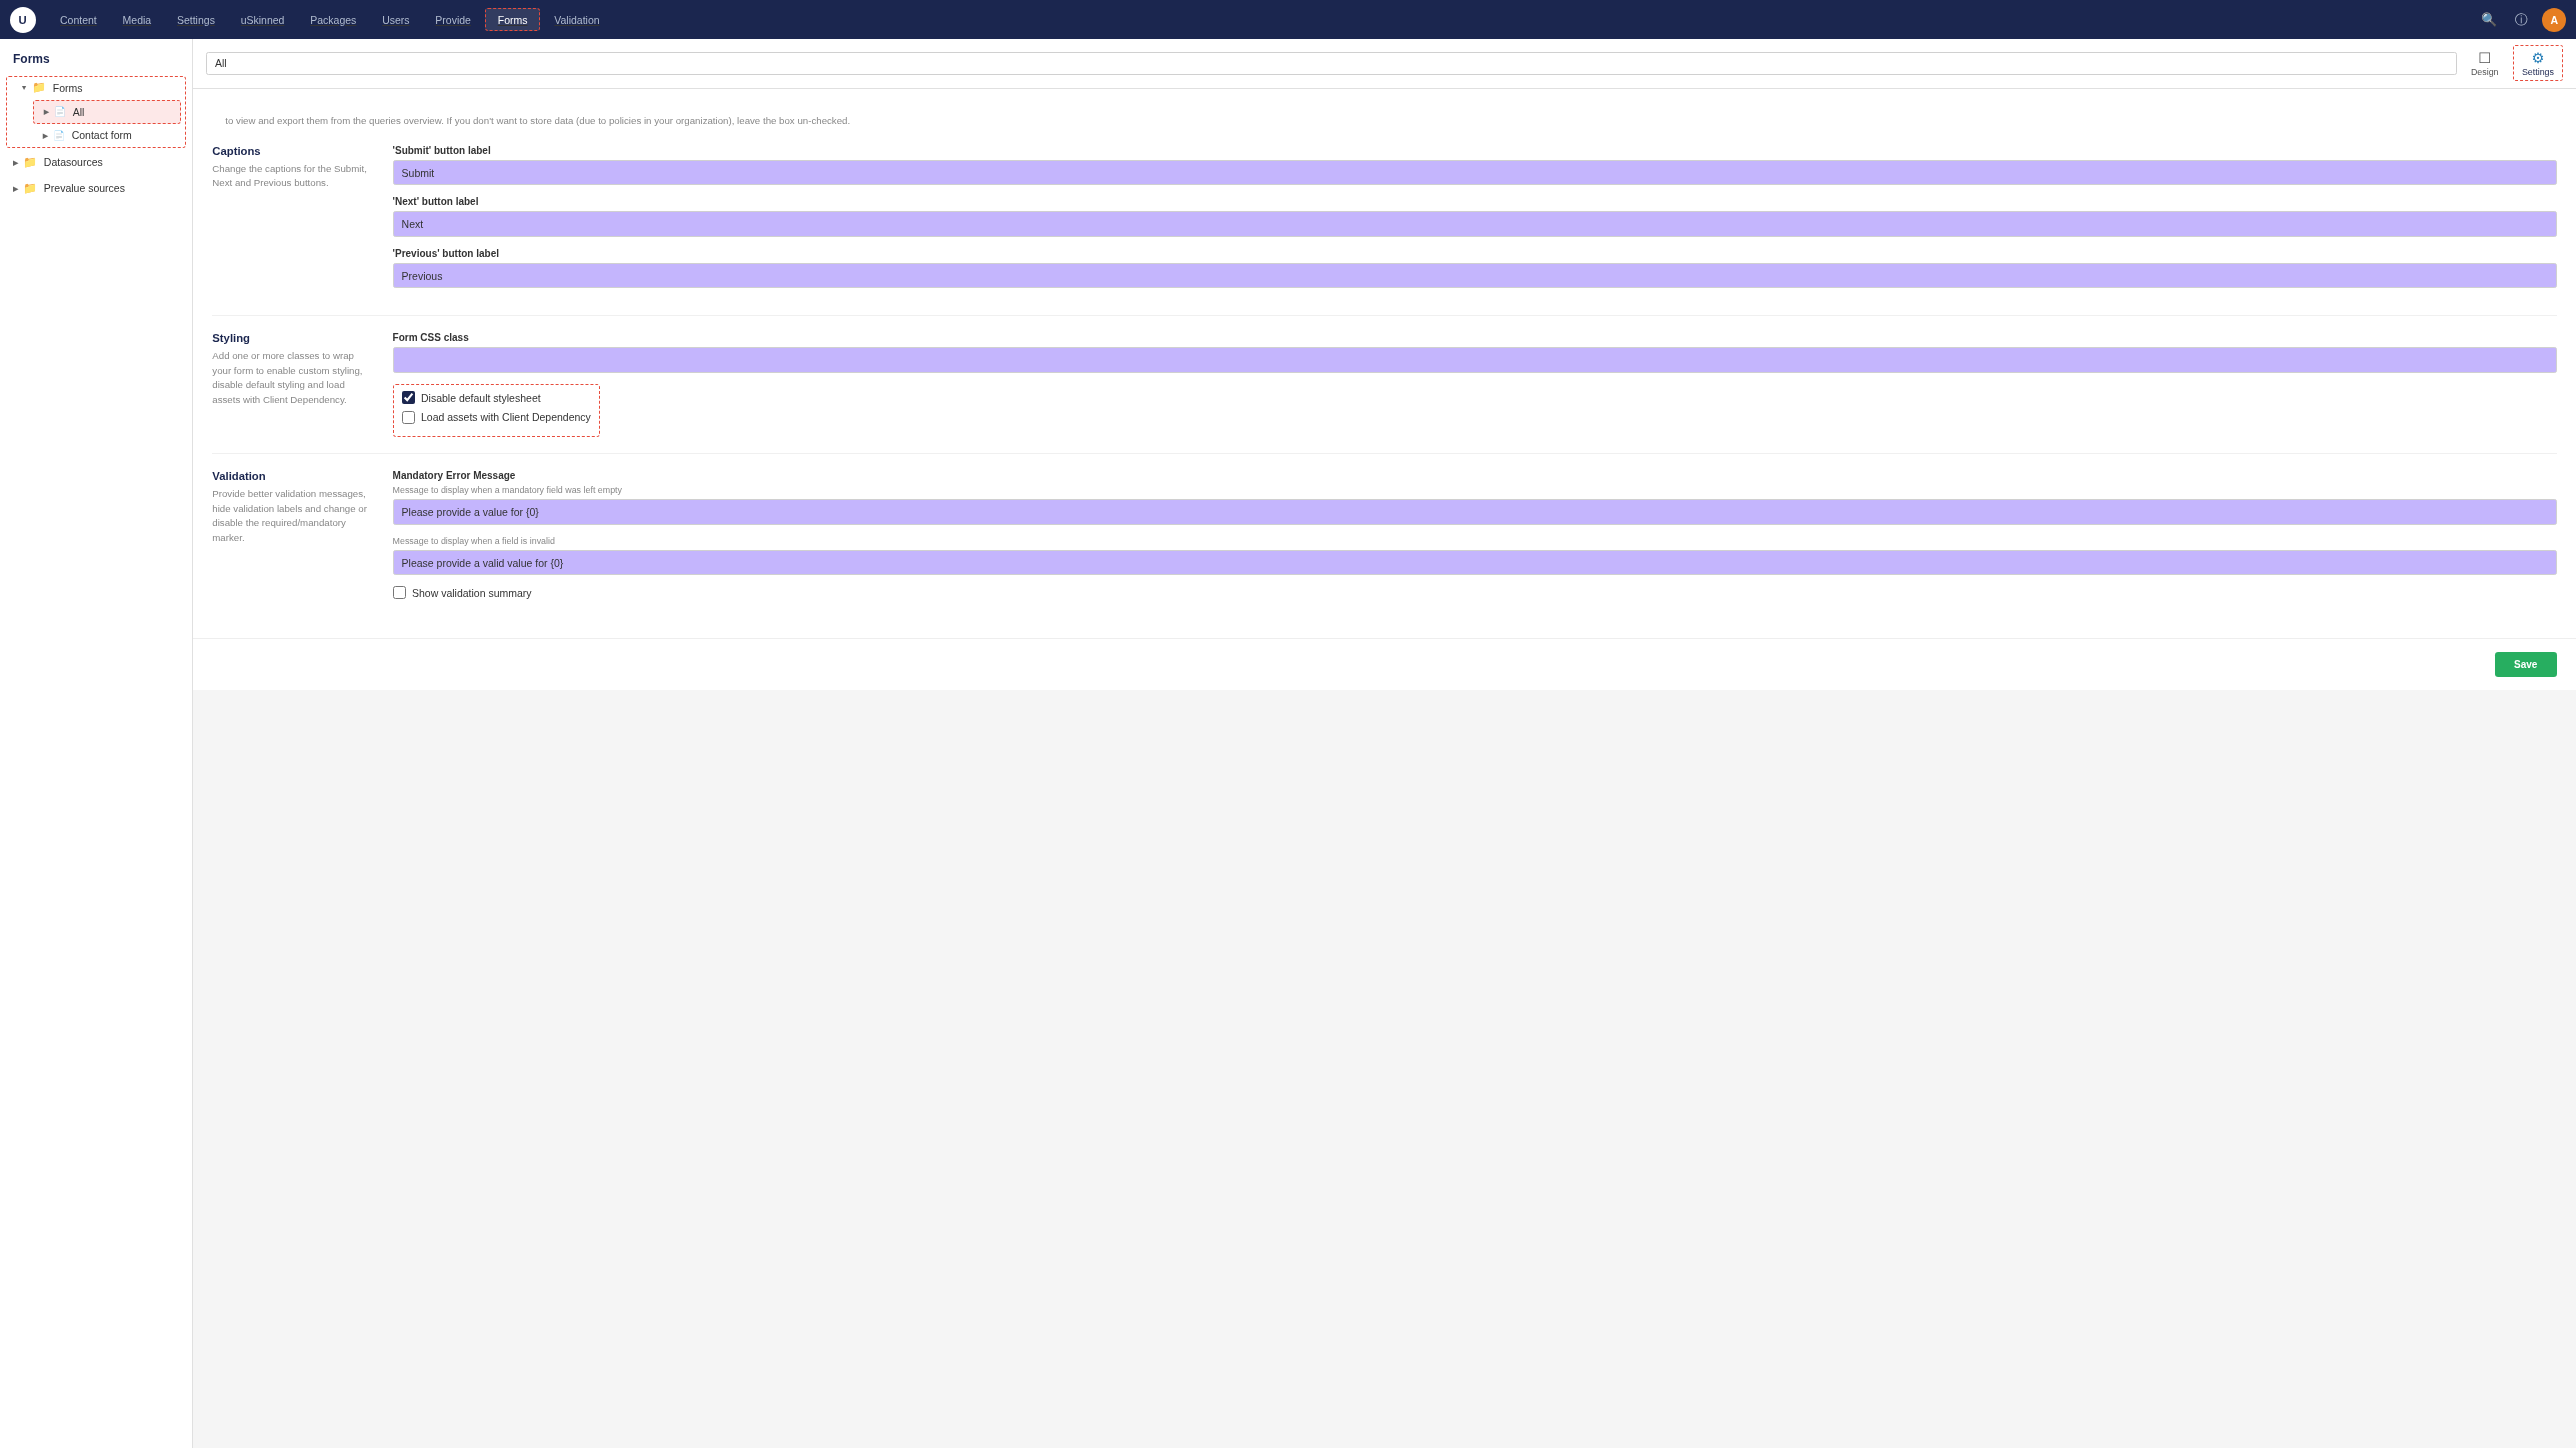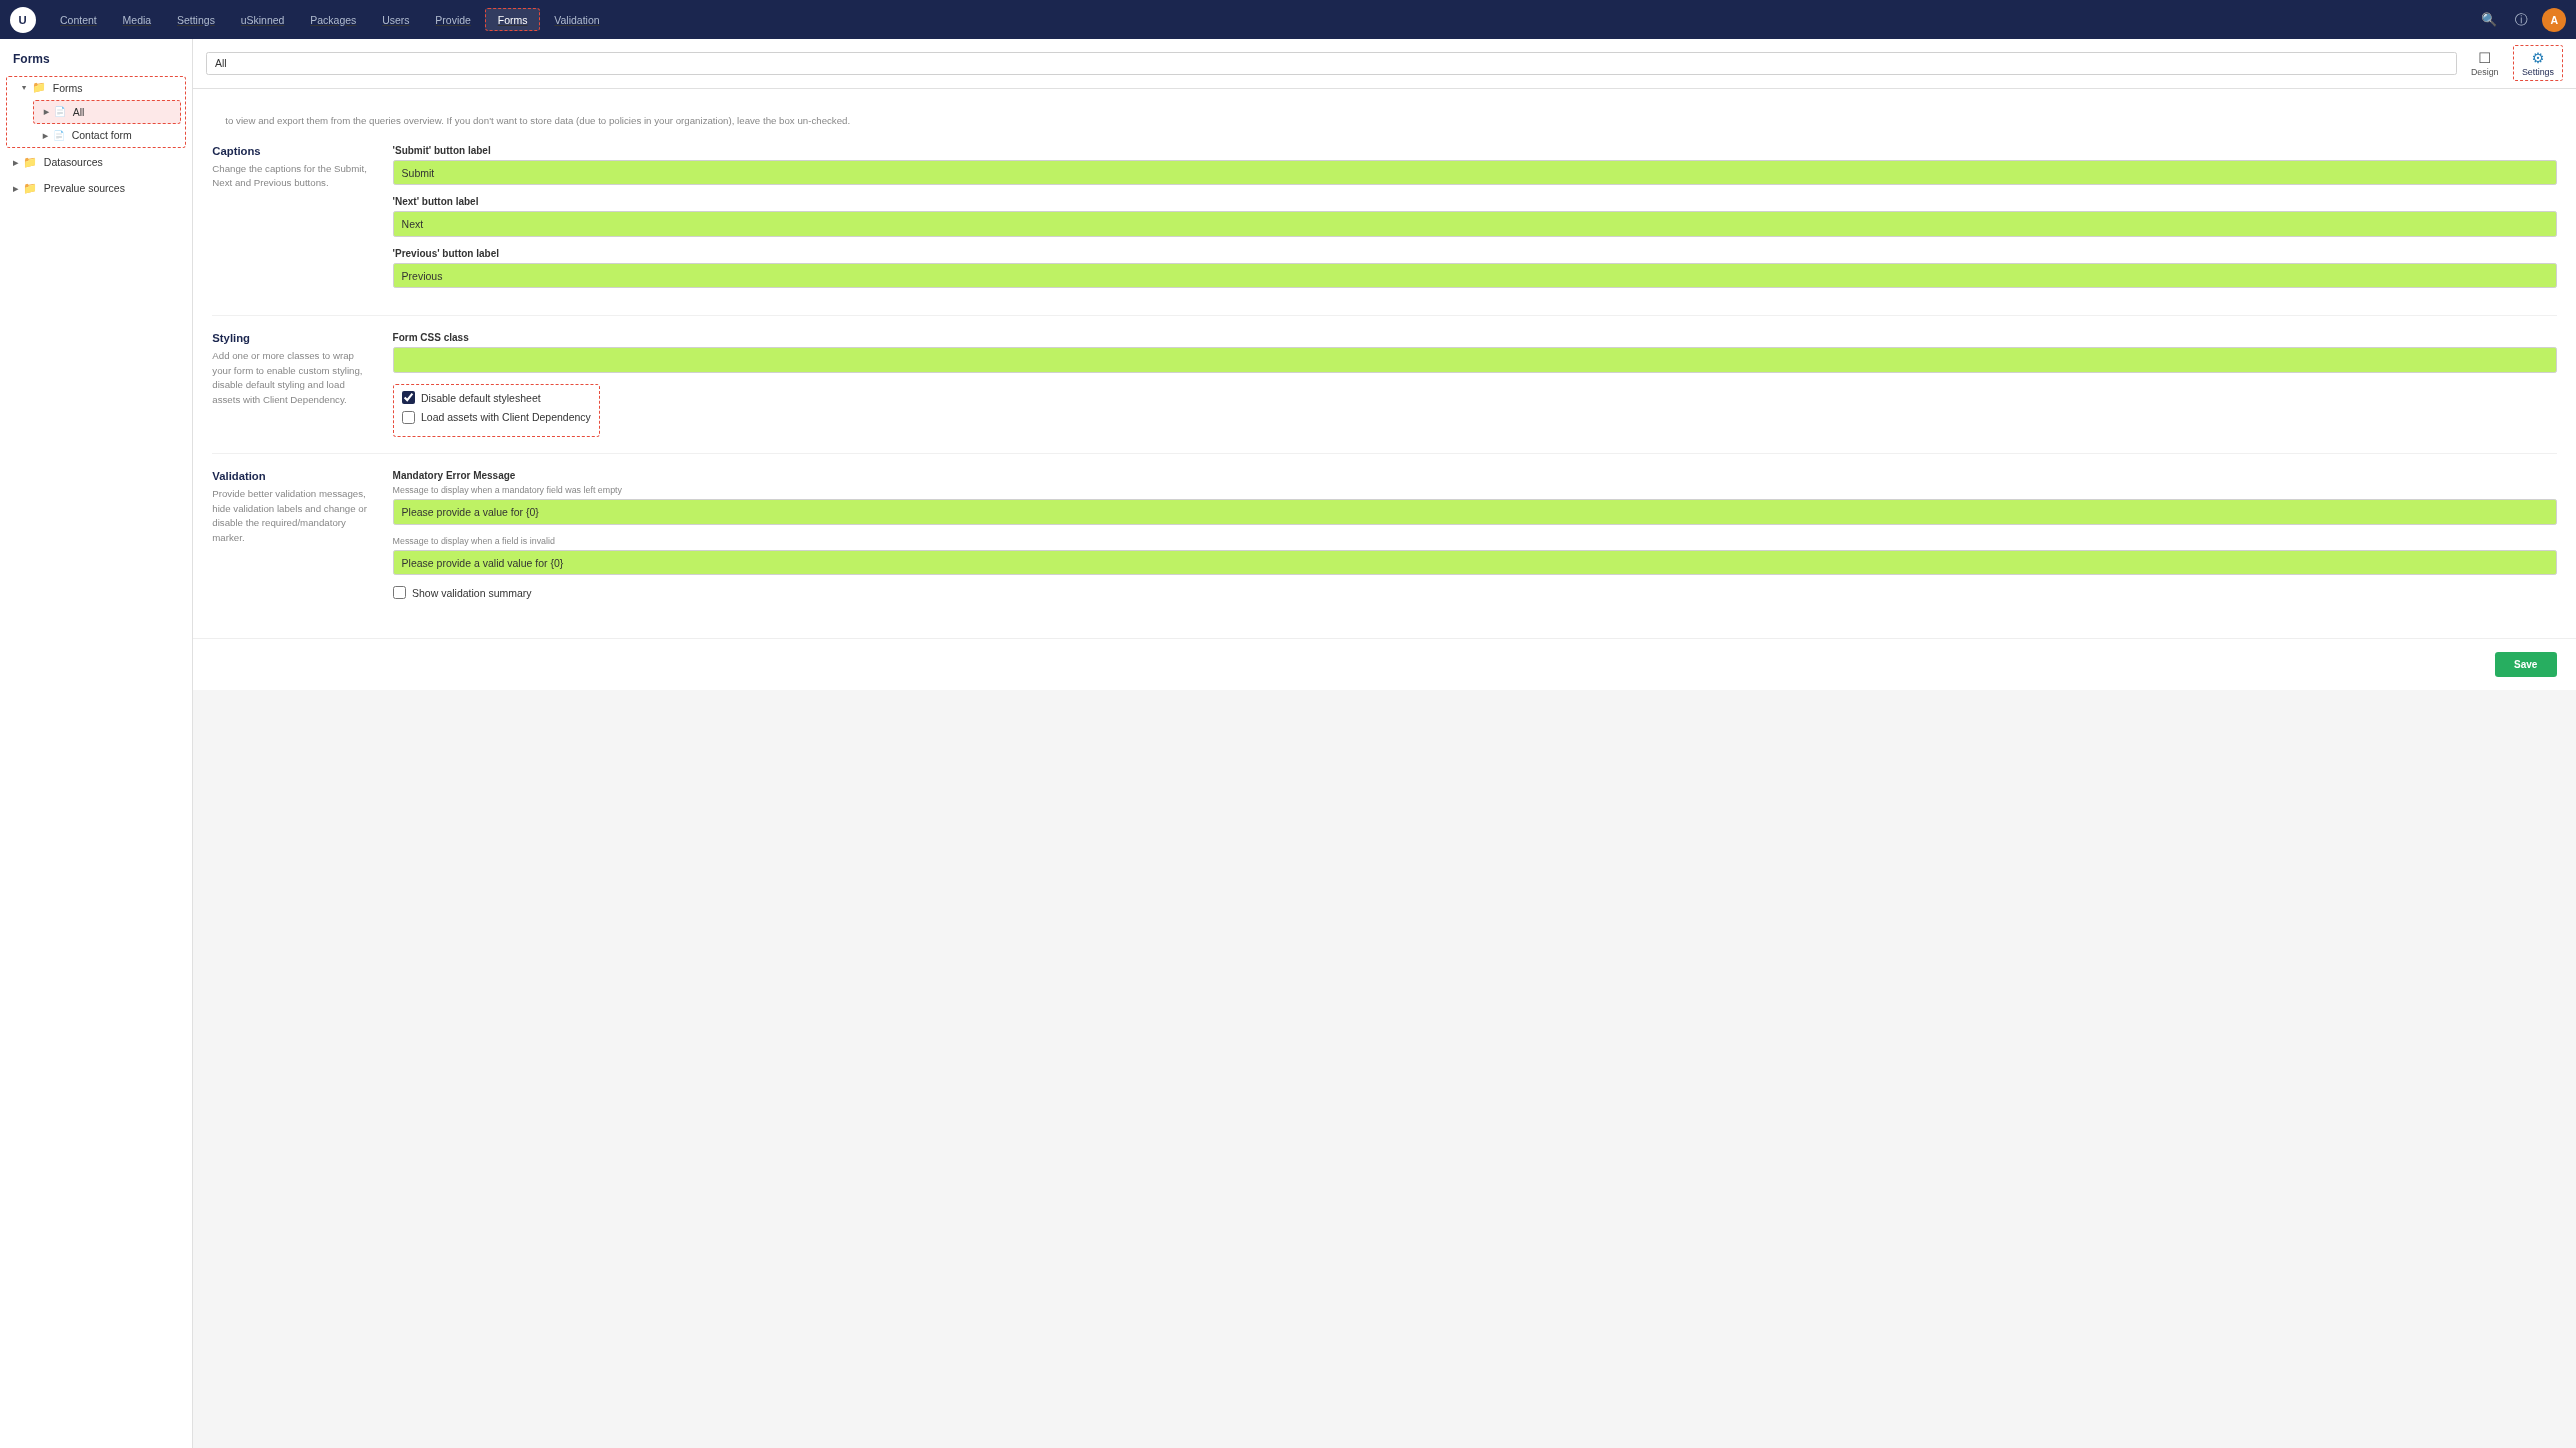--- a/index.html
+++ b/index.html
@@ -231,21 +231,21 @@
       margin-bottom: 4px;
       display: block;
     }
     .field-input {
       width: 100%;
       border: 0.8px solid #d0d0d0;
       border-radius: 2.4px;
       padding: 5.6px 8px;
       font-size: 10.5px;
       color: #333;
-      background: #bef264;
+      background: #c4b5fd;
     }
 
     .checkbox-row {
       display: flex;
       align-items: center;
       gap: 6.4px;
       margin-bottom: 6.4px;
       font-size: 10.5px;
       color: #333;
     }

